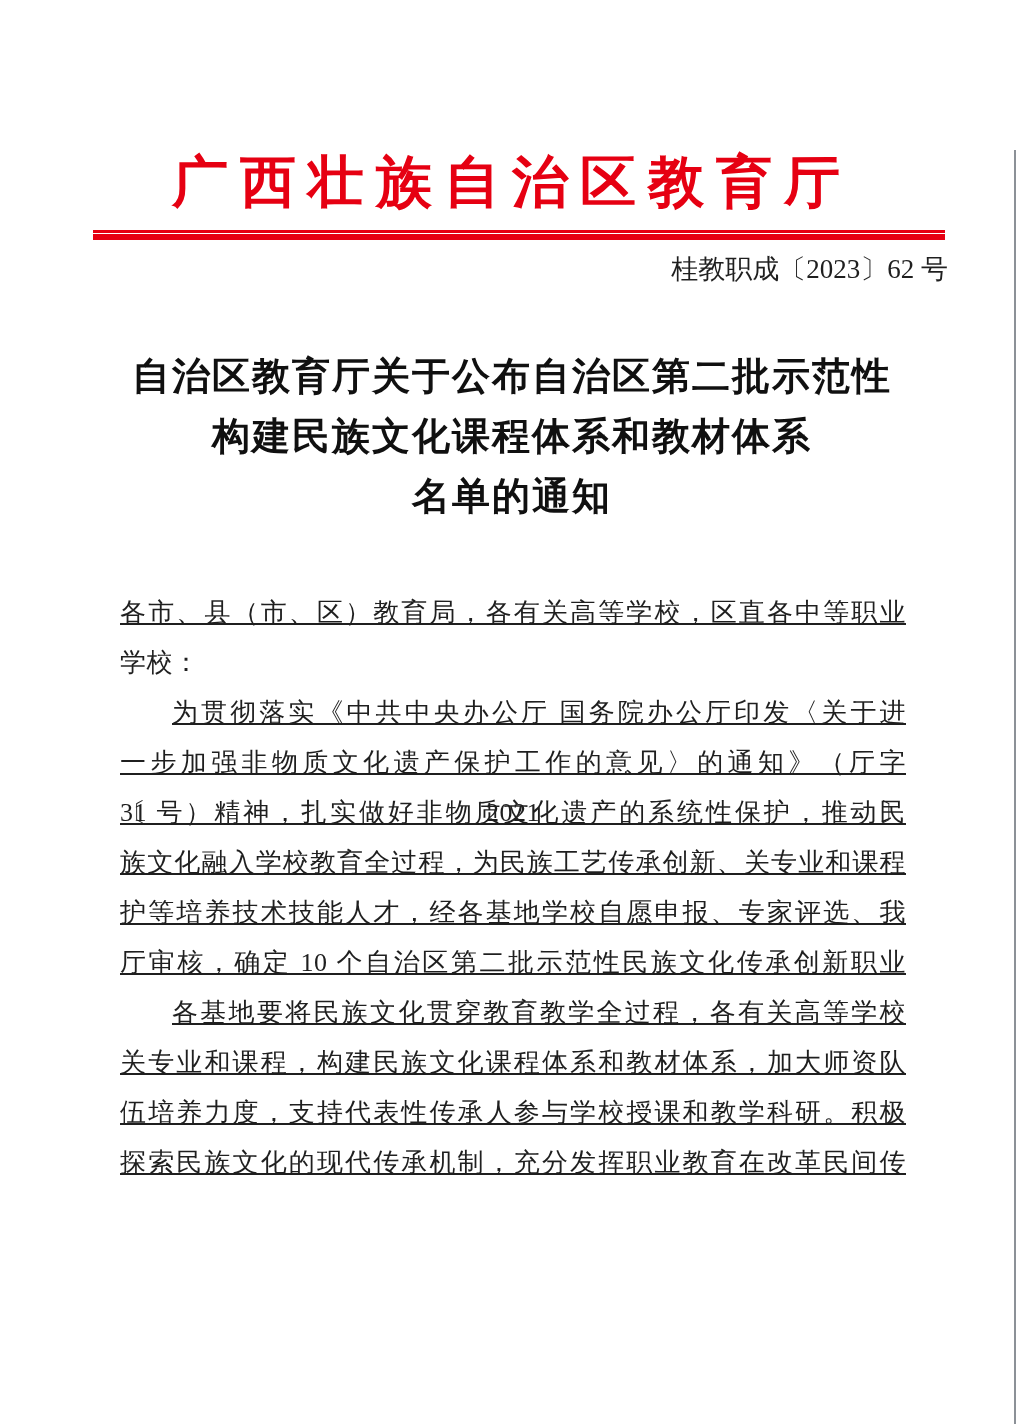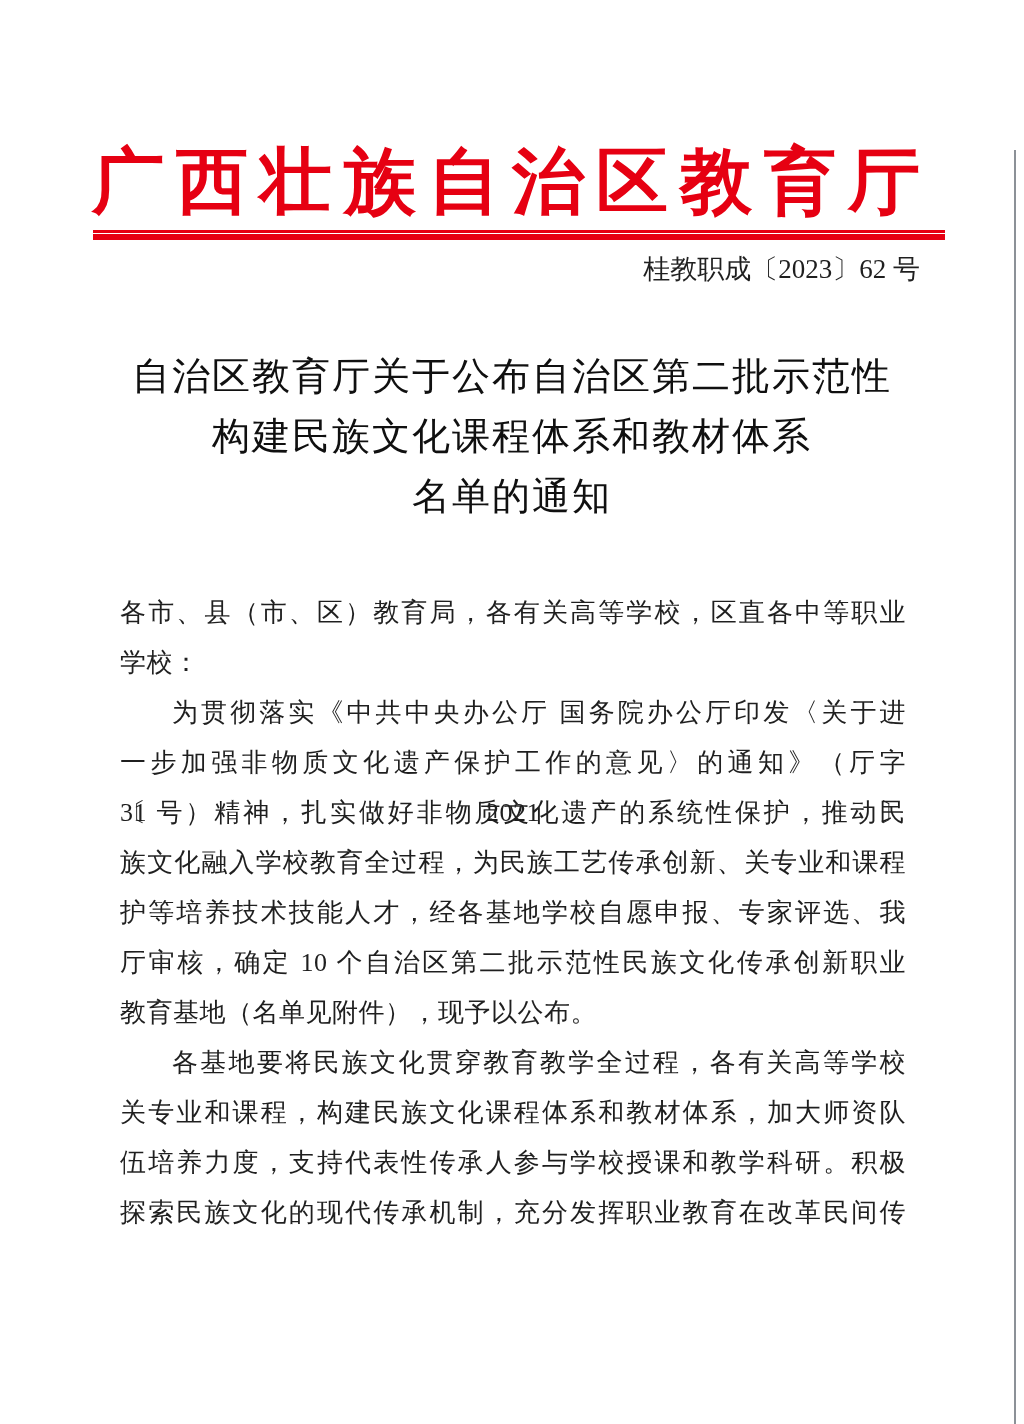--- a/index.html
+++ b/index.html
@@ -9,71 +9,71 @@
     background: #ffffff;
     font-family: "Liberation Serif", "DejaVu Serif", serif;
     position: relative;
     overflow: hidden;
   }
   .page { position: relative; width: 1024px; height: 1424px; }
 
   .org-name {
     margin-top: 150px;
     text-align: center;
-    font-size: 72px;
+    font-size: 56px;
     line-height: 64px;
     font-weight: bold;
     color: var(--red);
     letter-spacing: 12px;
     white-space: nowrap;
   }
 
   .red-rule {
     height: 10px;
     background: linear-gradient(to bottom,
       var(--red) 0px, var(--red) 3px,
       #ffffff 3px, #ffffff 4.5px,
       var(--red) 4.5px, var(--red) 10px);
   }
   .header-rule { margin: 16px 0 0 93px; width: 852px; }
 
   .doc-number {
     margin-top: 12px;
-    padding-right: 104px;
+    padding-right: 76px;
     text-align: right;
     font-size: 27px;
     line-height: 34px;
     color: var(--ink);
   }
 
   .title-block { margin-top: 60px; }
   .title-line {
     text-align: center;
     font-size: 38px;
     line-height: 60px;
-    font-weight: normal;
+    font-weight: bold;
     color: #101010;
     letter-spacing: 2px;
     white-space: nowrap;
   }
 
   .body-block {
     margin: 62px 0 0 120px;
     width: 786px;
     color: var(--ink);
   }
   .body-line {
     font-size: 26px;
     line-height: 50px;
     height: 50px;
     letter-spacing: 0.5px;
     text-align: justify;
     white-space: nowrap;
   }
-  .body-line.fill { text-align-last: justify; white-space: normal; }
+  .body-line.fill { text-align-last: justify; white-space: normal; text-decoration: underline; }
   .body-line.indent { padding-left: 52px; }
 
   .page-edge {
     position: absolute;
     top: 0; right: 8px;
     width: 2px; height: 100%;
     background: #6f757d;
     opacity: 0.8;
   }
 </style>
@@ -96,21 +96,20 @@
 
   <div class="body-block" id="body-block">
       <div class="body-line fill">各市、县（市、区）教育局，各有关高等学校，区直各中等职业</div>
       <div class="body-line">学校：</div>
       <div class="body-line indent fill">为贯彻落实《中共中央办公厅 国务院办公厅印发〈关于进</div>
       <div class="body-line fill">一步加强非物质文化遗产保护工作的意见〉的通知》（厅字〔2021〕</div>
       <div class="body-line fill">31 号）精神，扎实做好非物质文化遗产的系统性保护，推动民</div>
       <div class="body-line fill">族文化融入学校教育全过程，为民族工艺传承创新、关专业和课程</div>
       <div class="body-line fill">护等培养技术技能人才，经各基地学校自愿申报、专家评选、我</div>
       <div class="body-line fill">厅审核，确定 10 个自治区第二批示范性民族文化传承创新职业</div>
-      <div class="body-line">教育基地（名单见附件），现予以公布。</div>
       <div class="body-line indent fill">各基地要将民族文化贯穿教育教学全过程，各有关高等学校</div>
       <div class="body-line fill">关专业和课程，构建民族文化课程体系和教材体系，加大师资队</div>
       <div class="body-line fill">伍培养力度，支持代表性传承人参与学校授课和教学科研。积极</div>
       <div class="body-line fill">探索民族文化的现代传承机制，充分发挥职业教育在改革民间传</div>
     </div>
 
   <div class="page-edge"></div>
 
 </div>
 

